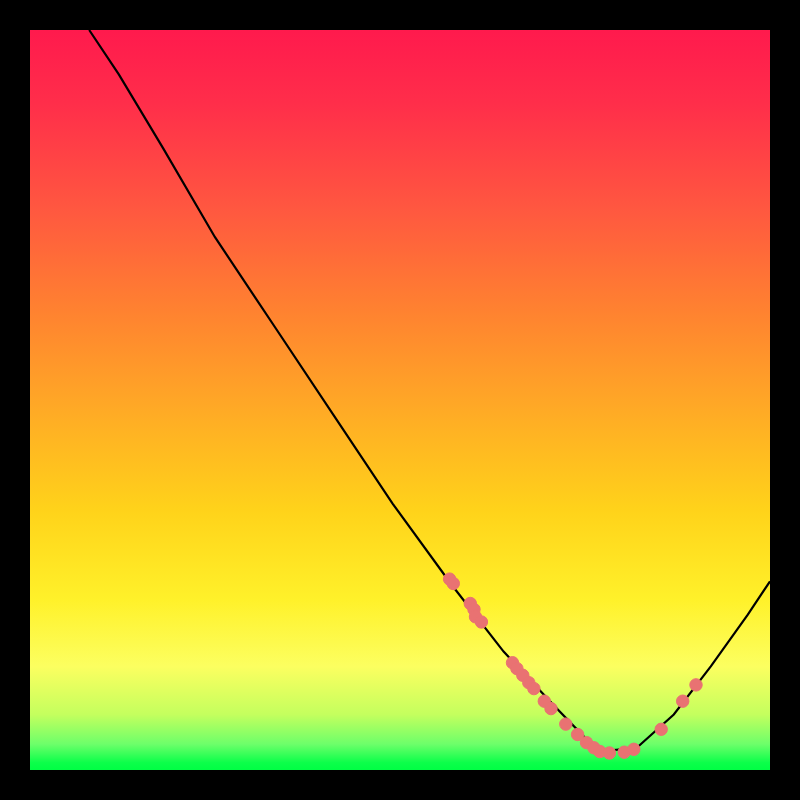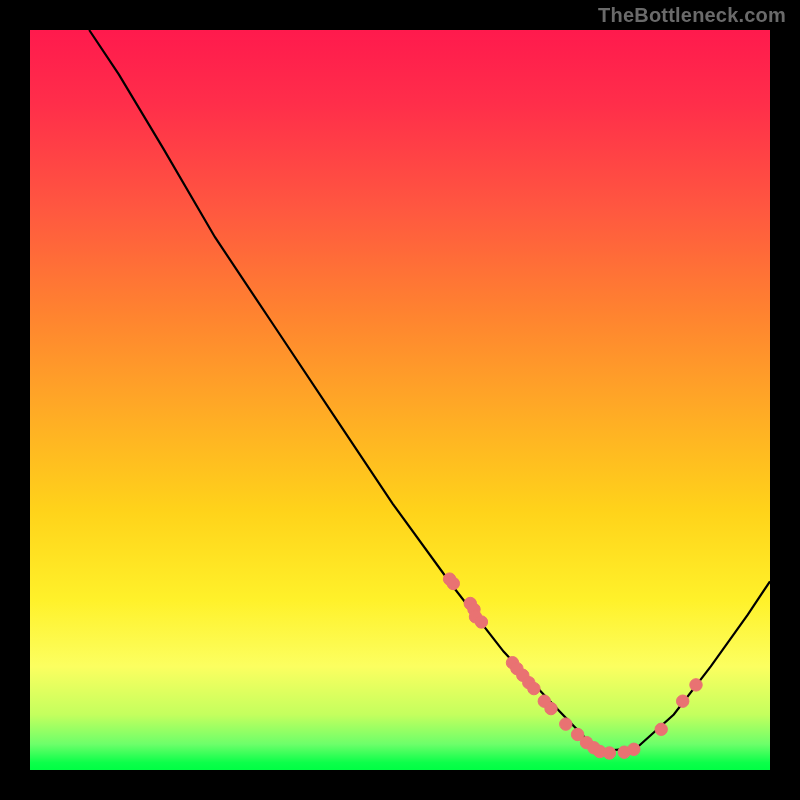--- a/index.html
+++ b/index.html
@@ -61,21 +61,20 @@
   }
   .dot {
     fill: #e97272;
     stroke: #e97272;
   }
 </style>
 </head>
 <body>
 
 <div class="canvas">
-  <div class="watermark">TheBottleneck.com</div>
   <div class="plot">
     <svg class="overlay" viewBox="0 0 740 740">
       <path class="curve" d="M59.2 0.0 L88.8 44.4 L133.2 118.4 L185.0 207.2 L244.2 296.0 L303.4 384.8 L362.6 473.6 L421.8 555.0 L473.6 621.6 L525.4 677.1 L568.3 721.5 L606.8 717.8 L643.8 684.5 L680.8 636.4 L717.8 584.6 L740.0 551.3"></path>
       <g id="dots">
           <circle cx="419.6" cy="549.1" r="6.2" class="dot"></circle>
           <circle cx="423.3" cy="553.5" r="6.2" class="dot"></circle>
           <circle cx="440.3" cy="573.5" r="6.2" class="dot"></circle>
           <circle cx="444.0" cy="579.4" r="6.2" class="dot"></circle>
           <circle cx="445.5" cy="586.8" r="6.2" class="dot"></circle>
           <circle cx="451.4" cy="592.0" r="6.2" class="dot"></circle>

